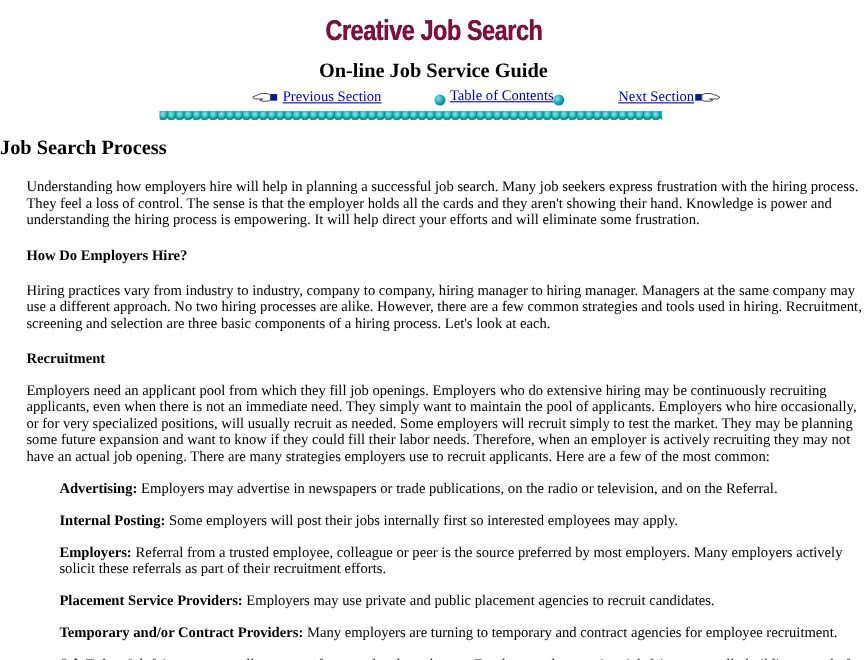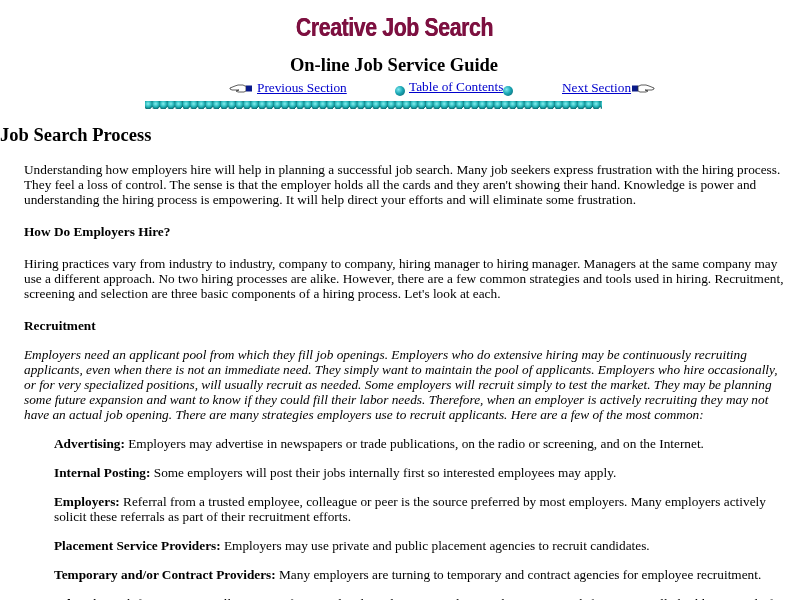--- a/index.html
+++ b/index.html
@@ -93,21 +93,21 @@
       position: absolute;
       top: 162px;
       left: 1px;
       width: 786px;
     }
     .content p { margin: 0; padding-left: 23px; }
     .p1 { }
     .h-hire { margin-top: 17px !important; font-weight: bold; }
     .p2 { margin-top: 17px !important; }
     .h-recruit { margin-top: 17px !important; font-weight: bold; }
-    .p3 { margin-top: 14px !important; font-style: italic; }
+    .p3 { margin-top: 14px !important; }
     .list { margin-left: 30px; }
     .list p { margin-top: 14px; }
     .list p:first-child { margin-top: 14px; }
     .list b { font-weight: bold; }
   </style>
 </head>
 <body>
 
 <div class="page">
 
@@ -139,21 +139,21 @@
   <h1 class="section-title">Job Search Process</h1>
 
   <div class="content">
     <p class="p1">Understanding how employers hire will help in planning a successful job search. Many job seekers express frustration with the hiring process. They feel a loss of control. The sense is that the employer holds all the cards and they aren't showing their hand. Knowledge is power and understanding the hiring process is empowering. It will help direct your efforts and will eliminate some frustration.</p>
     <p class="h-hire">How Do Employers Hire?</p>
     <p class="p2">Hiring practices vary from industry to industry, company to company, hiring manager to hiring manager. Managers at the same company may use a different approach. No two hiring processes are alike. However, there are a few common strategies and tools used in hiring. Recruitment, screening and selection are three basic components of a hiring process. Let's look at each.</p>
     <p class="h-recruit">Recruitment</p>
     <p class="p3">Employers need an applicant pool from which they fill job openings. Employers who do extensive hiring may be continuously recruiting applicants, even when there is not an immediate need. They simply want to maintain the pool of applicants. Employers who hire occasionally, or for very specialized positions, will usually recruit as needed. Some employers will recruit simply to test the market. They may be planning some future expansion and want to know if they could fill their labor needs. Therefore, when an employer is actively recruiting they may not have an actual job opening. There are many strategies employers use to recruit applicants. Here are a few of the most common:</p>
 
     <div class="list">
-      <p><b>Advertising:</b><span> Employers may advertise in newspapers or trade publications, on the radio or screening, and on the Internet.</span></p>
+      <p><b>Advertising:</b><span> Employers may advertise in newspapers or trade publications, on the radio or television, and on the Referral.</span></p>
       <p><b>Internal Posting:</b><span> Some employers will post their jobs internally first so interested employees may apply.</span></p>
       <p><b>Employers:</b><span> Referral from a trusted employee, colleague or peer is the source preferred by most employers. Many employers actively solicit these referrals as part of their recruitment efforts.</span></p>
       <p><b>Placement Service Providers:</b><span> Employers may use private and public placement agencies to recruit candidates.</span></p>
       <p><b>Temporary and/or Contract Providers:</b><span> Many employers are turning to temporary and contract agencies for employee recruitment.</span></p>
       <p><b>Job Fairs:</b><span> Job fairs are an excellent source for entry level employees. Employers who recruit at job fairs are usually building a pool of</span></p>
     </div>
   </div>
 
 </div>
 

